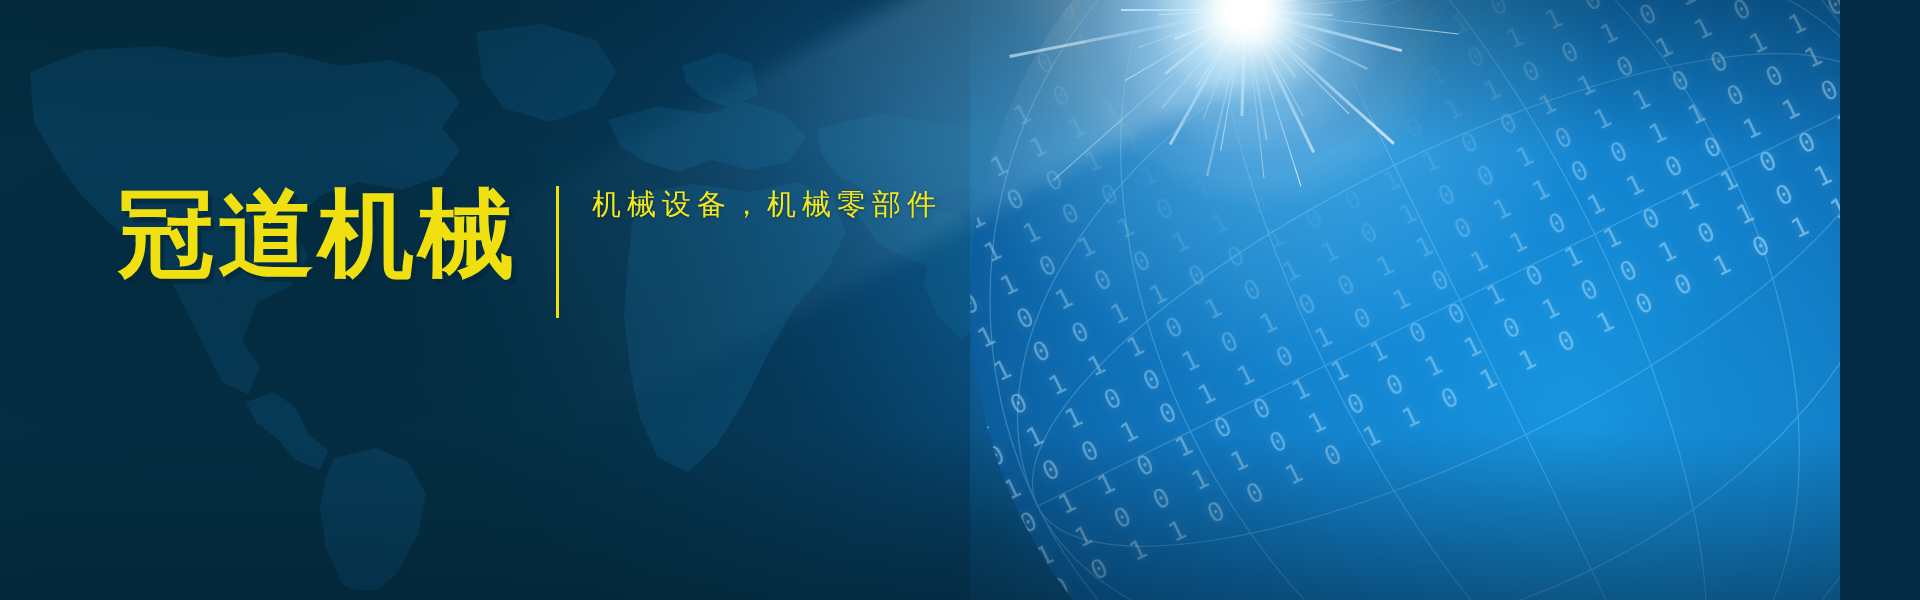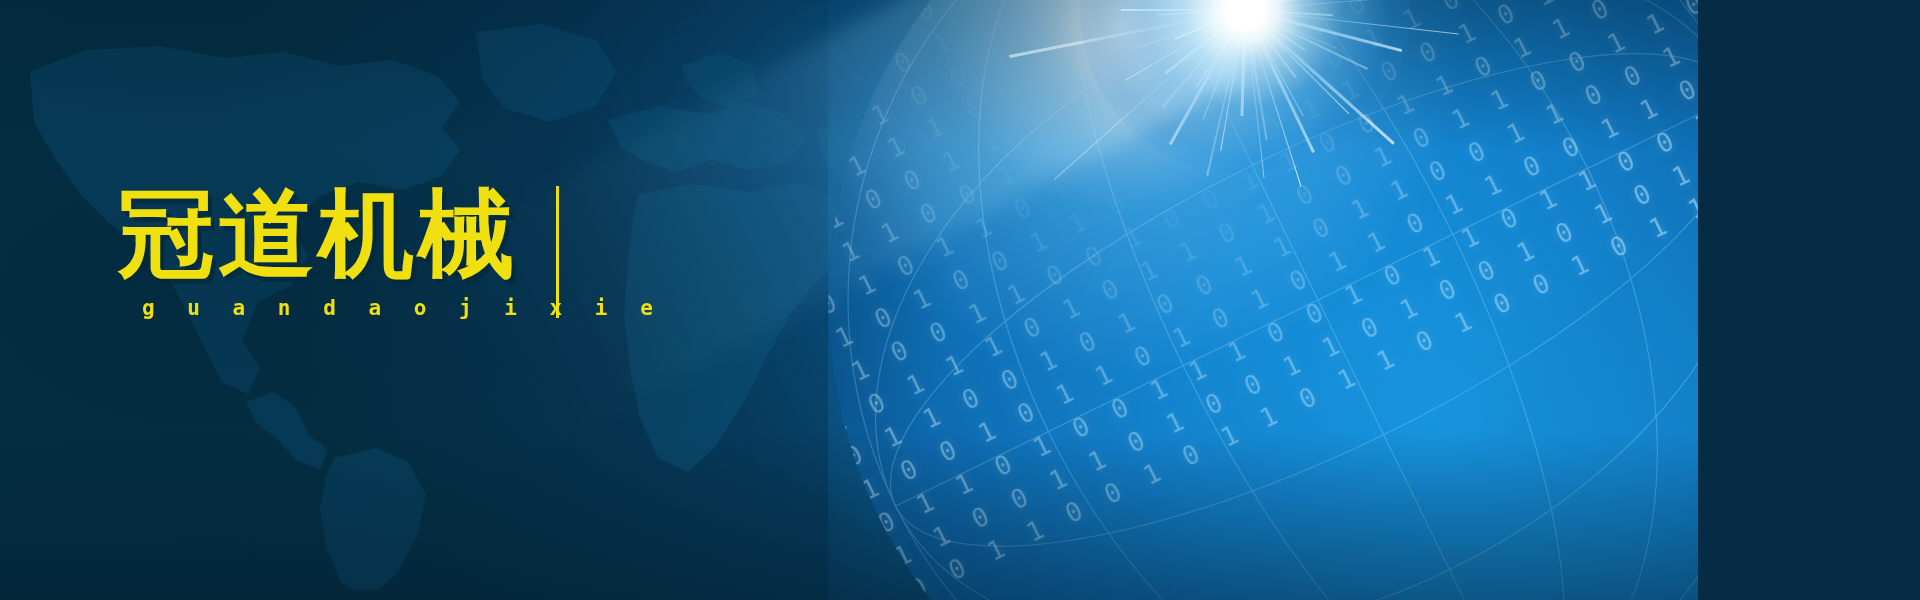--- a/index.html
+++ b/index.html
@@ -5,21 +5,21 @@
 <style>
   html, body {
     margin: 0;
     padding: 0;
     background: #062b45;
   }
   * { box-sizing: border-box; }
 
   .banner {
     position: relative;
-    width: 1698px;
+    width: 1840px;
     height: 600px;
     overflow: hidden;
     font-family: "Liberation Sans", "DejaVu Sans", sans-serif;
     background: #063a58;
   }
 
   
   .bg-base {
     position: absolute;
     inset: 0;
@@ -340,22 +340,22 @@
         <div class="ray" style="height: 168px; width: 2px; opacity: 0.72; transform: translate(-50%, -100%) rotate(347.143deg); transform-origin: 50% 100%;"></div>
         <div class="ray" style="height: 195px; width: 1.2px; opacity: 0.3; transform: translate(-50%, -100%) rotate(355.271deg); transform-origin: 50% 100%;"></div>
       </div>
     <div class="flare-core"></div>
   </div>
 
   <div class="content">
 
     <div class="logo-block">
       <div class="logo-cn">冠道机械</div>
-      <div class="logo-py">g u a n   d a o   j i   x i e</div>
     </div>
 
     <div class="divider"></div>
 
     <div class="taglines">
+      <div class="tagline">机械设备，机械零部件</div>
     </div>
 
   </div>
 </div>
 
 </body></html>

